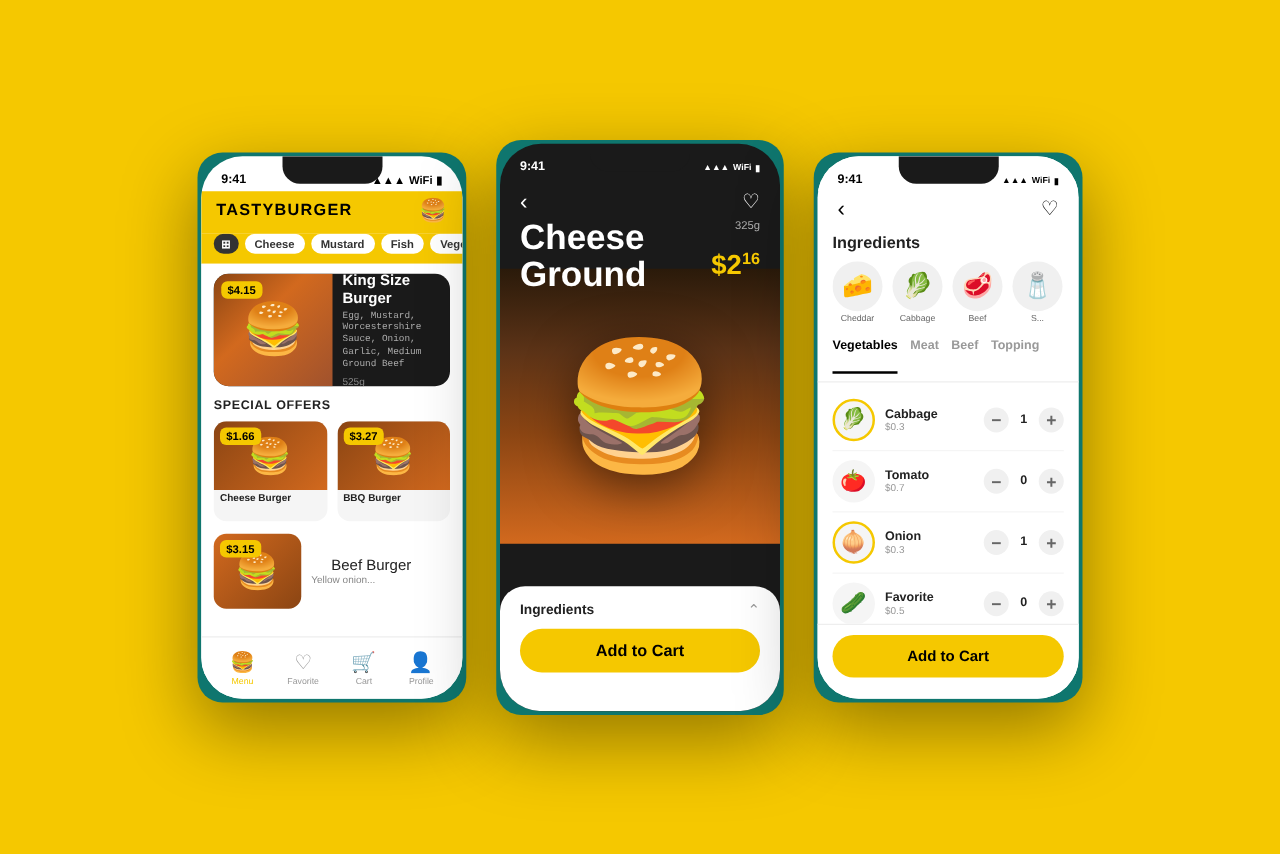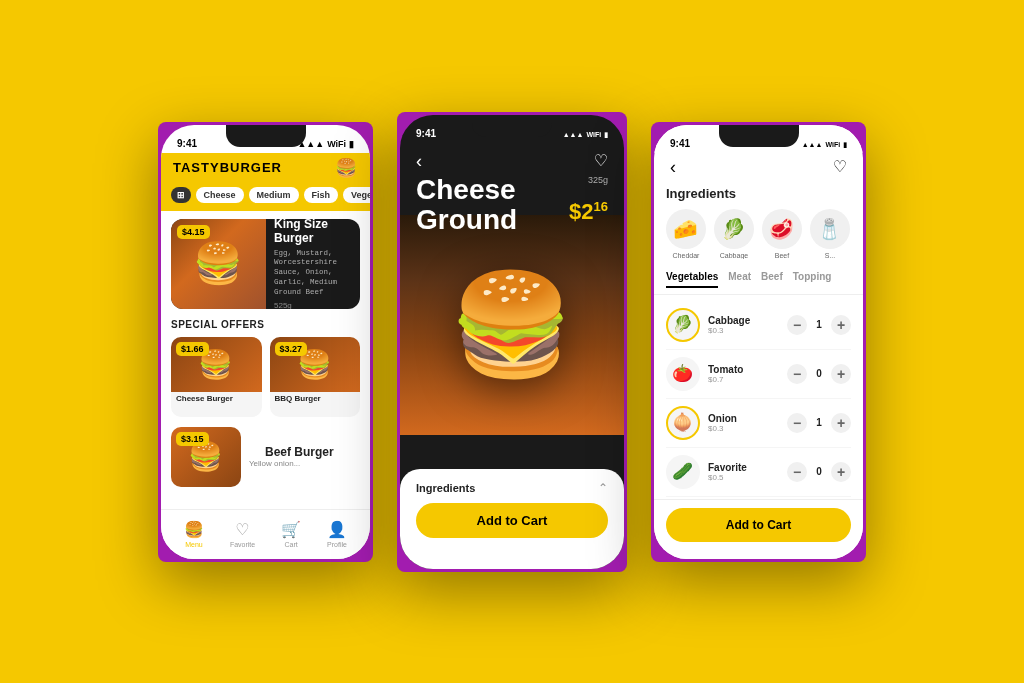--- a/index.html
+++ b/index.html
@@ -18,22 +18,22 @@
       align-items: center;
       justify-content: center;
       gap: 24px;
       padding: 20px;
     }
 
     
     .phone {
       width: 215px;
       height: 440px;
-      background: #a21caf;
-      border-radius: 8px;
+      background: #0f766e;
+      border-radius: 20px;
       padding: 3px;
       box-shadow: 0 20px 60px rgba(0,0,0,0.4);
       position: relative;
       flex-shrink: 0;
     }
     .phone-inner {
       width: 100%;
       height: 100%;
       background: #fff;
       border-radius: 33px;
@@ -193,21 +193,21 @@
       background: linear-gradient(135deg, #D2691E, #8B4513);
       border-radius: 10px;
       display: flex;
       align-items: center;
       justify-content: center;
       font-size: 28px;
       position: relative;
       flex-shrink: 0;
     }
     .bottom-item-info { flex: 1; }
-    .bottom-item-name { font-size: 12px; font-weight: 700; color: #222; padding-left: 16px; }
+    .bottom-item-name { font-size: 12px; font-weight: 400; color: #222; padding-left: 16px; }
     .bottom-item-desc { font-size: 8px; color: #888; }
 
     .phone1-nav {
       height: 50px;
       background: #fff;
       border-top: 1px solid #eee;
       display: flex;
       align-items: center;
       justify-content: space-around;
       padding: 0 10px;
@@ -337,21 +337,21 @@
       display: flex;
       gap: 10px;
       padding: 6px 12px;
       border-bottom: 1px solid #eee;
       flex-shrink: 0;
     }
     .veg-tab {
       font-size: 10px;
       font-weight: 600;
       color: #999;
-      padding-bottom: 4px;
+      padding-bottom: 15px;
     }
     .veg-tab.active {
       color: #000;
       font-weight: 800;
       border-bottom: 2px solid #000;
     }
 
     .ingredient-list {
       flex: 1;
       overflow: hidden;
@@ -444,21 +444,21 @@
         <span class="phone1-title">TASTYBURGER</span>
         <span class="burger-icon">🍔</span>
       </div>
 
       <div class="filter-tabs">
         <div class="filter-tab grid-btn">⊞</div>
         <div class="filter-tab">
           <span>Cheese</span>
         </div>
         <div class="filter-tab">
-          <span>Medium</span>
+          <span>Mustard</span>
         </div>
         <div class="filter-tab">
           <span>Fish</span>
         </div>
         <div class="filter-tab">
           <span>Vegeta...</span>
         </div>
       </div>
 
       <div class="phone1-content">

